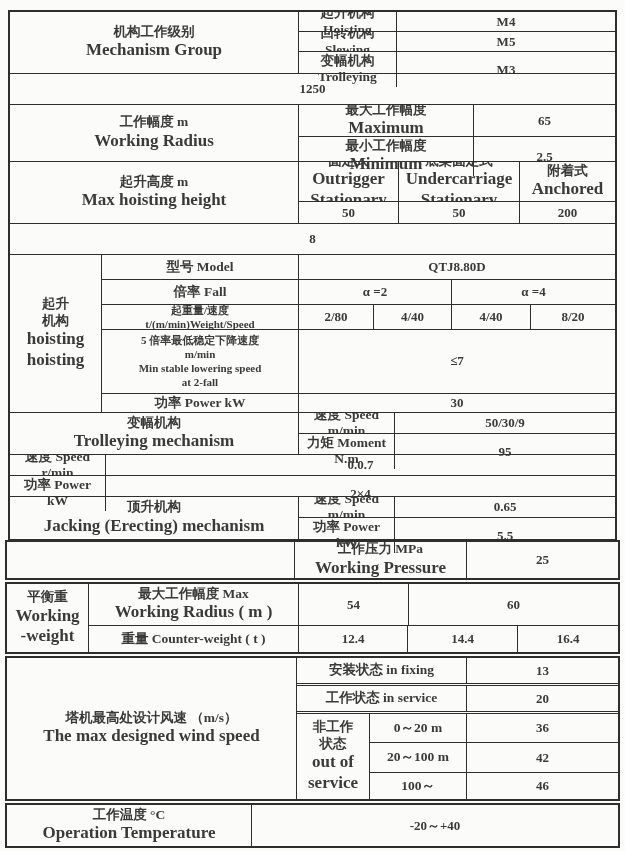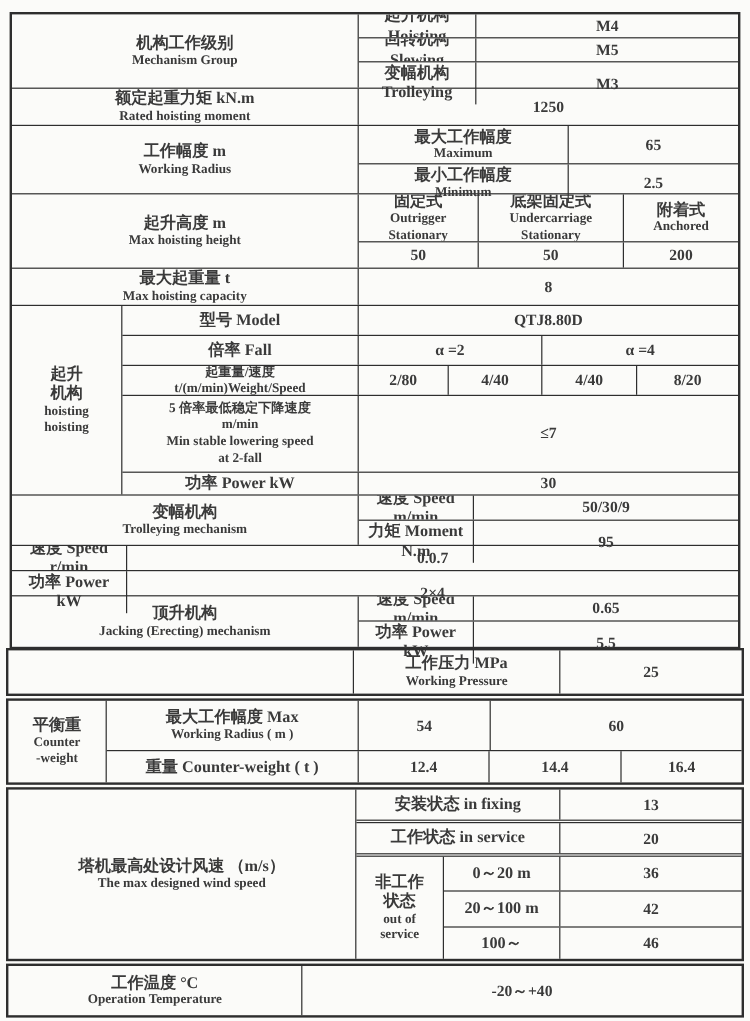--- a/index.html
+++ b/index.html
@@ -26,21 +26,21 @@
     text-align: center; overflow: hidden;
     line-height: 1.22; padding: 1px 2px;
   }
   .blk > .c:last-child, .row > .c:last-child, .box > .c:last-child { border-right: none; }
   .fx { flex: 1; }
   .col { display: flex; flex-direction: column; flex: 1; }
   .row { display: flex; border-bottom: 1px solid #2e2e2e; }
   .col > .row:last-child { border-bottom: none; }
   .row.dbl { border-bottom: 3px double #2e2e2e; }
   .zh { font-size: 13.5px; }
-  .en { font-size: 11px; }
+  .en { font-size: 17px; }
   .v  { font-size: 13px; }
   .sm { font-size: 11px; line-height: 1.3; }
 </style>
 </head>
 <body>
 
 <div class="tblwrap t1">
 
   <div class="blk" style="height:62px">
     <div class="c" style="width:289px">
@@ -57,24 +57,20 @@
         <div class="c v fx">M5</div>
       </div>
       <div class="row fx">
         <div class="c zh" style="width:98px">变幅机构 Trolleying</div>
         <div class="c v fx">M3</div>
       </div>
     </div>
   </div>
 
   <div class="blk" style="height:31px">
-    <div class="c" style="width:289px">
-      <div class="zh">额定起重力矩  kN.m</div>
-      <div class="en">Rated hoisting moment</div>
-    </div>
     <div class="c v fx">1250</div>
   </div>
 
   <div class="blk" style="height:57px">
     <div class="c" style="width:289px">
       <div class="zh">工作幅度  m</div>
       <div class="en">Working Radius</div>
     </div>
     <div class="col">
       <div class="row" style="height:32px">
@@ -116,24 +112,20 @@
       </div>
       <div class="row fx">
         <div class="c v" style="width:100px">50</div>
         <div class="c v" style="width:121px">50</div>
         <div class="c v fx">200</div>
       </div>
     </div>
   </div>
 
   <div class="blk" style="height:31px">
-    <div class="c" style="width:289px">
-      <div class="zh">最大起重量  t</div>
-      <div class="en">Max hoisting capacity</div>
-    </div>
     <div class="c v fx">8</div>
   </div>
 
   <div class="blk" style="height:158px">
     <div class="c" style="width:92px">
       <div class="zh">起升</div>
       <div class="zh">机构</div>
       <div class="en">hoisting</div>
       <div class="en">hoisting</div>
     </div>
@@ -230,21 +222,21 @@
       <div class="en">Working Pressure</div>
     </div>
     <div class="c v fx">25</div>
   </div>
 
   <div class="gap"></div>
 
   <div class="box" style="height:72px">
     <div class="c" style="width:82px">
       <div class="zh">平衡重</div>
-      <div class="en">Counter</div>
+      <div class="en">Working</div>
       <div class="en">-weight</div>
     </div>
     <div class="col">
       <div class="row" style="height:42px">
         <div class="c" style="width:210px">
           <div class="zh">最大工作幅度  Max</div>
           <div class="en">Working Radius ( m )</div>
         </div>
         <div class="c v" style="width:110px">54</div>
         <div class="c v fx">60</div>

